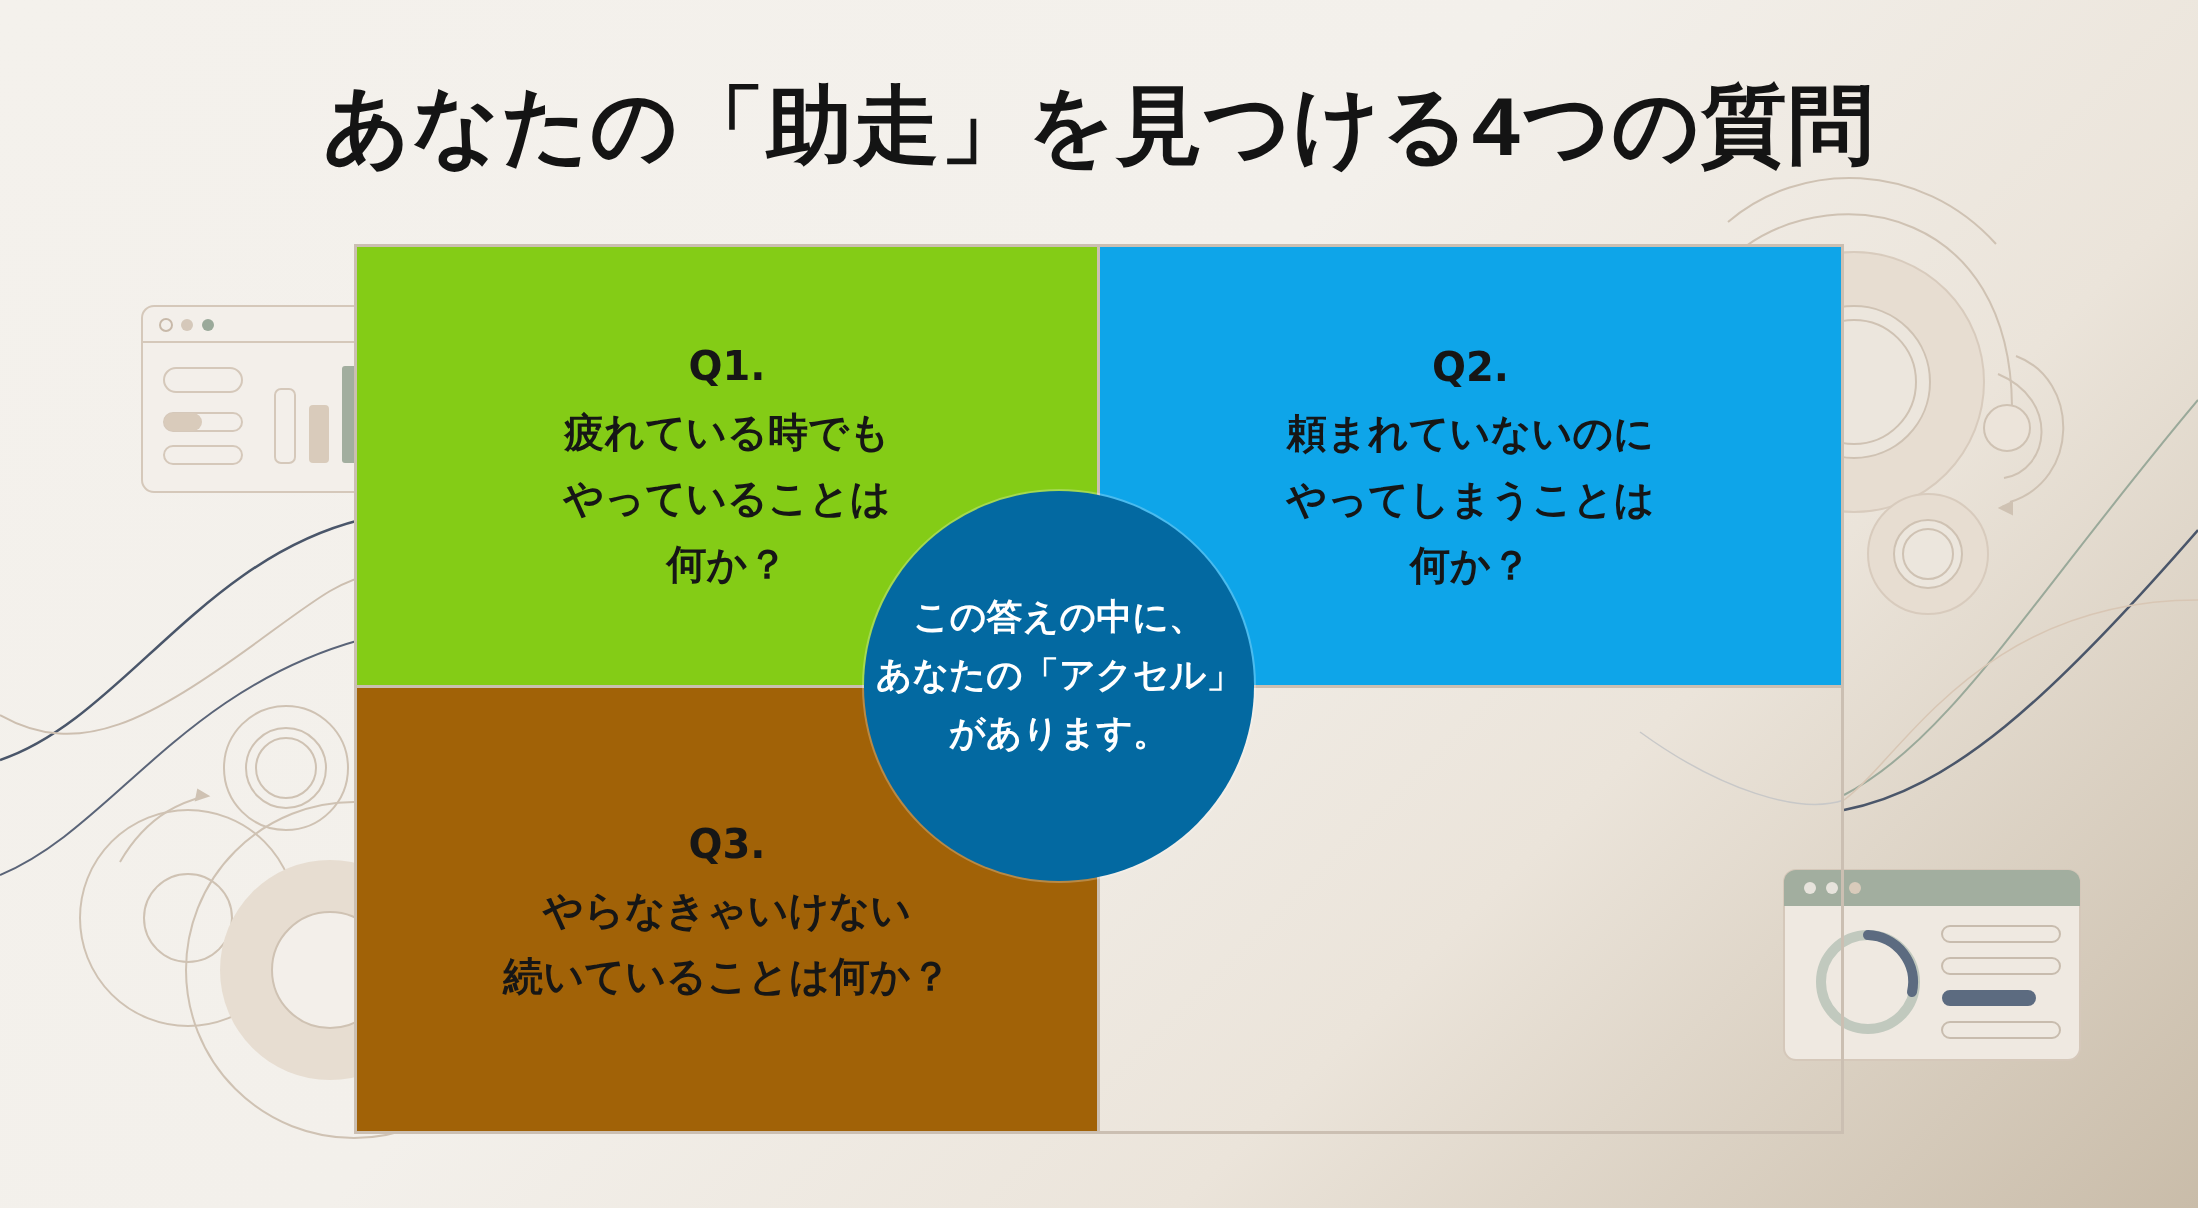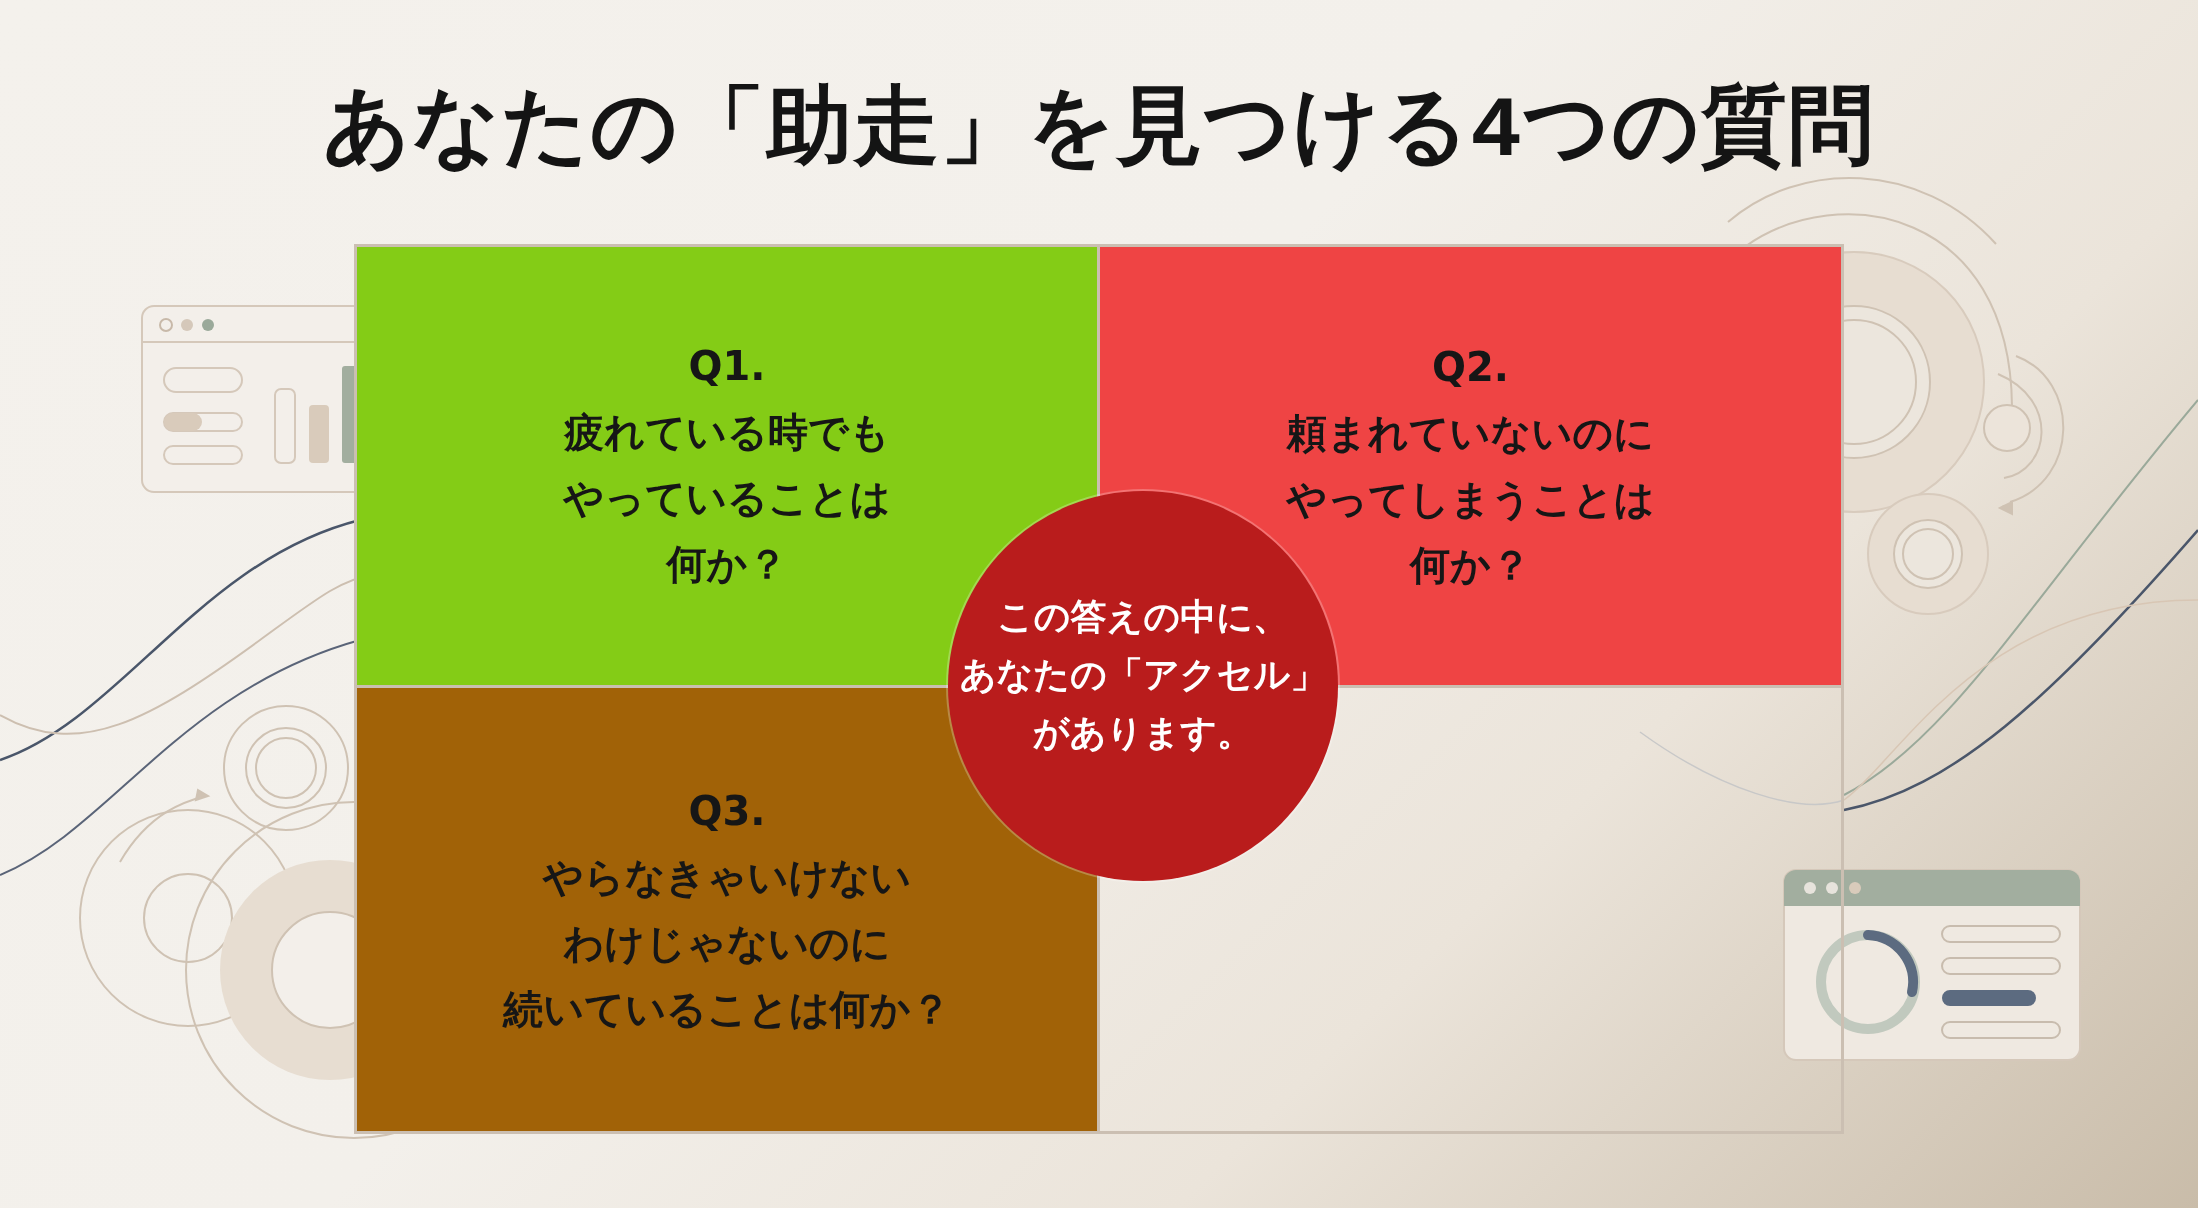--- a/index.html
+++ b/index.html
@@ -14,35 +14,35 @@
     font-family: Liberation Mono, monospace; font-weight: bold;
     font-size: 86px; color: #141414; letter-spacing: 1px;
   }
   .grid {
     position: absolute; left: 354px; top: 244px; width: 1490px; height: 890px;
     border: 3px solid #cbbfb2; box-sizing: border-box;
     display: grid; grid-template-columns: 743px 1fr; grid-template-rows: 441px 1fr;
   }
   .cell { position: relative; display: flex; align-items: center; justify-content: center; box-sizing: border-box; }
   .cell.q1 { background: #84cc16; border-right: 3px solid #cbbfb2; border-bottom: 3px solid #cbbfb2; }
-  .cell.q2 { background: #ef4444; border-bottom: 3px solid #cbbfb2; }
+  .cell.q2 { background: #0ea5e9; border-bottom: 3px solid #cbbfb2; }
   .cell.q3 { background: #a16207; border-right: 3px solid #cbbfb2; }
   .cell.q4 { background: #f6f4f0; }
   .qtext {
     text-align: center; font-weight: bold; color: #161616;
     font-size: 40px; line-height: 66px;
   }
   .q1 .qtext { margin-top: -2px; }
   .q3 .qtext { margin-top: 0px; }
   .q4 .qtext { margin-top: 10px; }
   .qlabel { display: block; }
   .qline { display: block; white-space: nowrap; }
   .center {
-    position: absolute; left: 948px; top: 491px; width: 390px; height: 390px;
-    border-radius: 50%; background: #b91c1c;
+    position: absolute; left: 864px; top: 491px; width: 390px; height: 390px;
+    border-radius: 50%; background: #0369a1;
     display: flex; align-items: center; justify-content: center;
     box-shadow: 0 0 0 2px rgba(255,255,255,0.25);
   }
   .center-text {
     color: #ffffff; text-align: center; font-weight: bold; font-size: 36px; line-height: 58px; margin-top: -22px;
   }
   .center-text span { display: block; white-space: nowrap; }
 </style>
 </head>
 <body>
@@ -138,21 +138,20 @@
       <span class="qlabel">Q2.</span>
       <span class="qline">頼まれていないのに</span>
       <span class="qline">やってしまうことは</span>
       <span class="qline">何か？</span>
     </div>
   </div>
   <div class="cell q3">
     <div class="qtext">
       <span class="qlabel">Q3.</span>
       <span class="qline">やらなきゃいけない</span>
-      <span class="qline">わけじゃないのに</span>
       <span class="qline">続いていることは何か？</span>
     </div>
   </div>
 </div>
 
 <div class="center">
   <div class="center-text">
     <span>この答えの中に、</span>
     <span>あなたの「アクセル」</span>
     <span>があります。</span>

